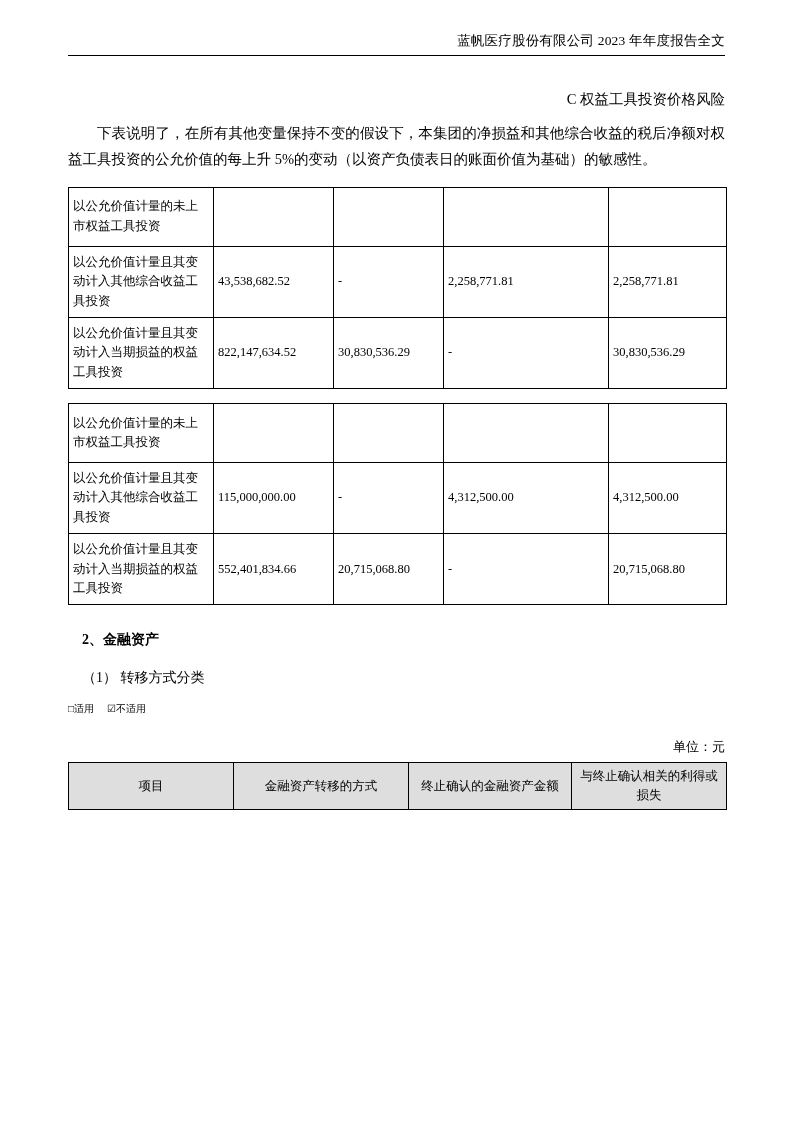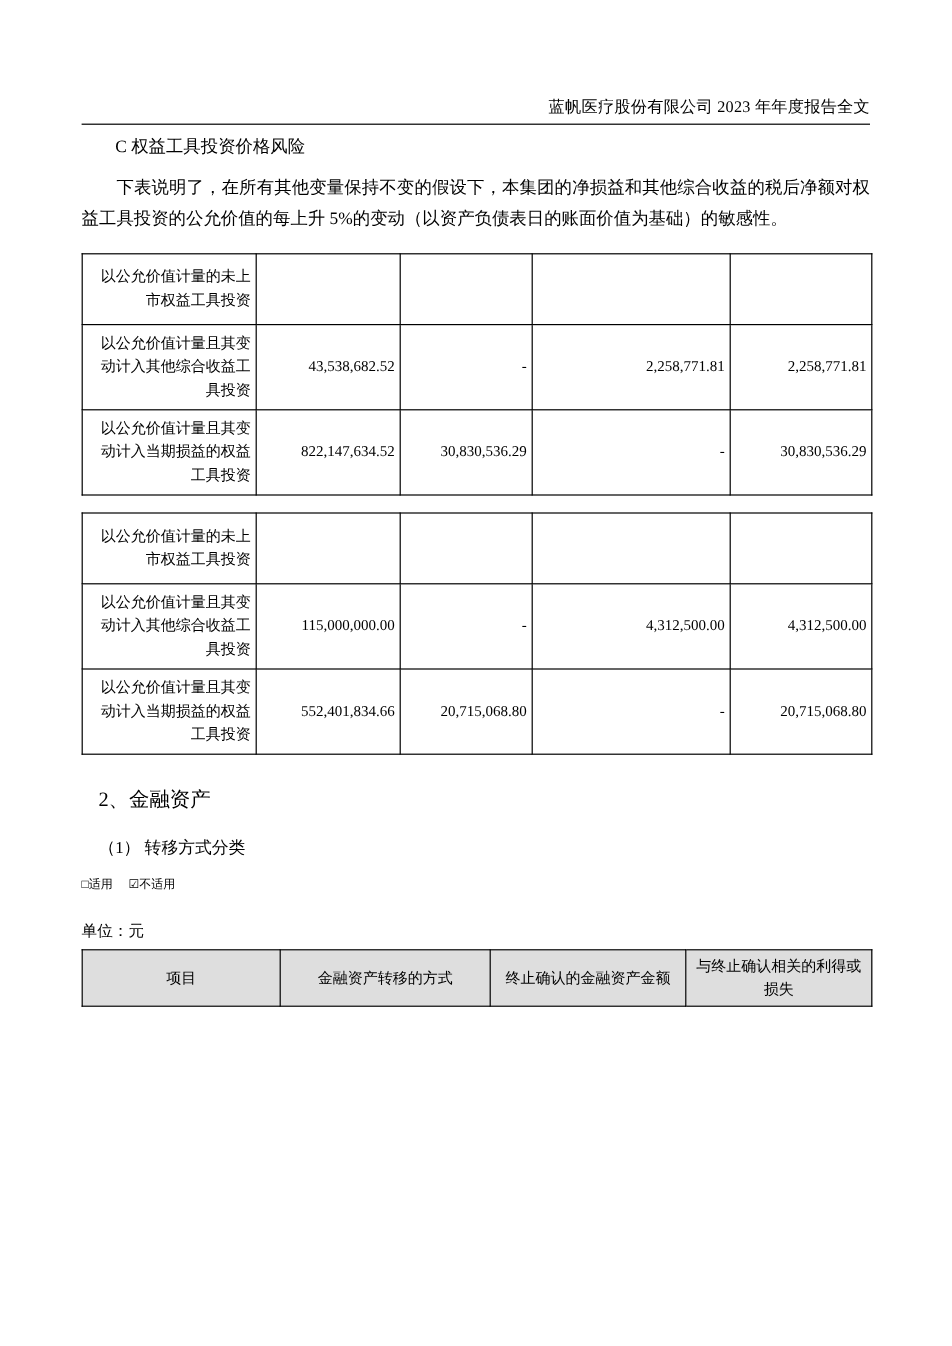--- a/index.html
+++ b/index.html
@@ -15,34 +15,35 @@
     position: relative;
   }
   .page {
     position: relative;
     width: 793px;
     height: 1122px;
     box-sizing: border-box;
     padding: 0 68px;
   }
   .header {
-    padding-top: 80px;
+    padding-top: 32px;
     text-align: right;
     font-size: 13.5px;
     letter-spacing: 0.2px;
   }
   .header-rule {
     border-top: 1px solid #000;
     margin-top: 5px;
   }
   .sec-title {
-    margin-top: 8px;
+    margin-top: 32px;
     font-size: 14.5px;
     text-indent: 28px;
     line-height: 1.6;
+    text-align: right;
   }
   p.body-text {
     font-size: 14.5px;
     line-height: 1.78;
     margin: 10px 0 0 0;
     text-indent: 29px;
     text-align: justify;
     text-justify: inter-ideograph;
   }
   table.doc-table {
@@ -51,43 +52,43 @@
     margin-top: 14px;
     table-layout: fixed;
   }
   table.doc-table td {
     border: 1px solid #000;
     font-size: 12.5px;
     padding: 6px 4px;
     line-height: 1.55;
     vertical-align: middle;
   }
-  .c-center { text-align: right; }
+  .c-center { text-align: left; }
   .hrow td { text-align: center; }
   .tall td { height: 46px; }
 
   h3.num-head {
-    font-size: 17px;
-    font-weight: normal;
+    font-size: 14px;
+    font-weight: bold;
     margin: 26px 0 0 0;
     text-indent: 14px;
   }
   h4.sub-head {
     font-size: 14px;
     font-weight: normal;
     margin: 20px 0 0 0;
     text-indent: 14px;
   }
   p.choice {
     font-size: 10px;
     margin: 14px 0 0 0;
     line-height: 1.5;
   }
   .unit-line {
-    text-align: left;
+    text-align: right;
     font-size: 13px;
     margin-top: 22px;
   }
   table.shaded {
     border-collapse: collapse;
     width: 100%;
     margin-top: 6px;
     table-layout: fixed;
   }
   table.shaded td {

